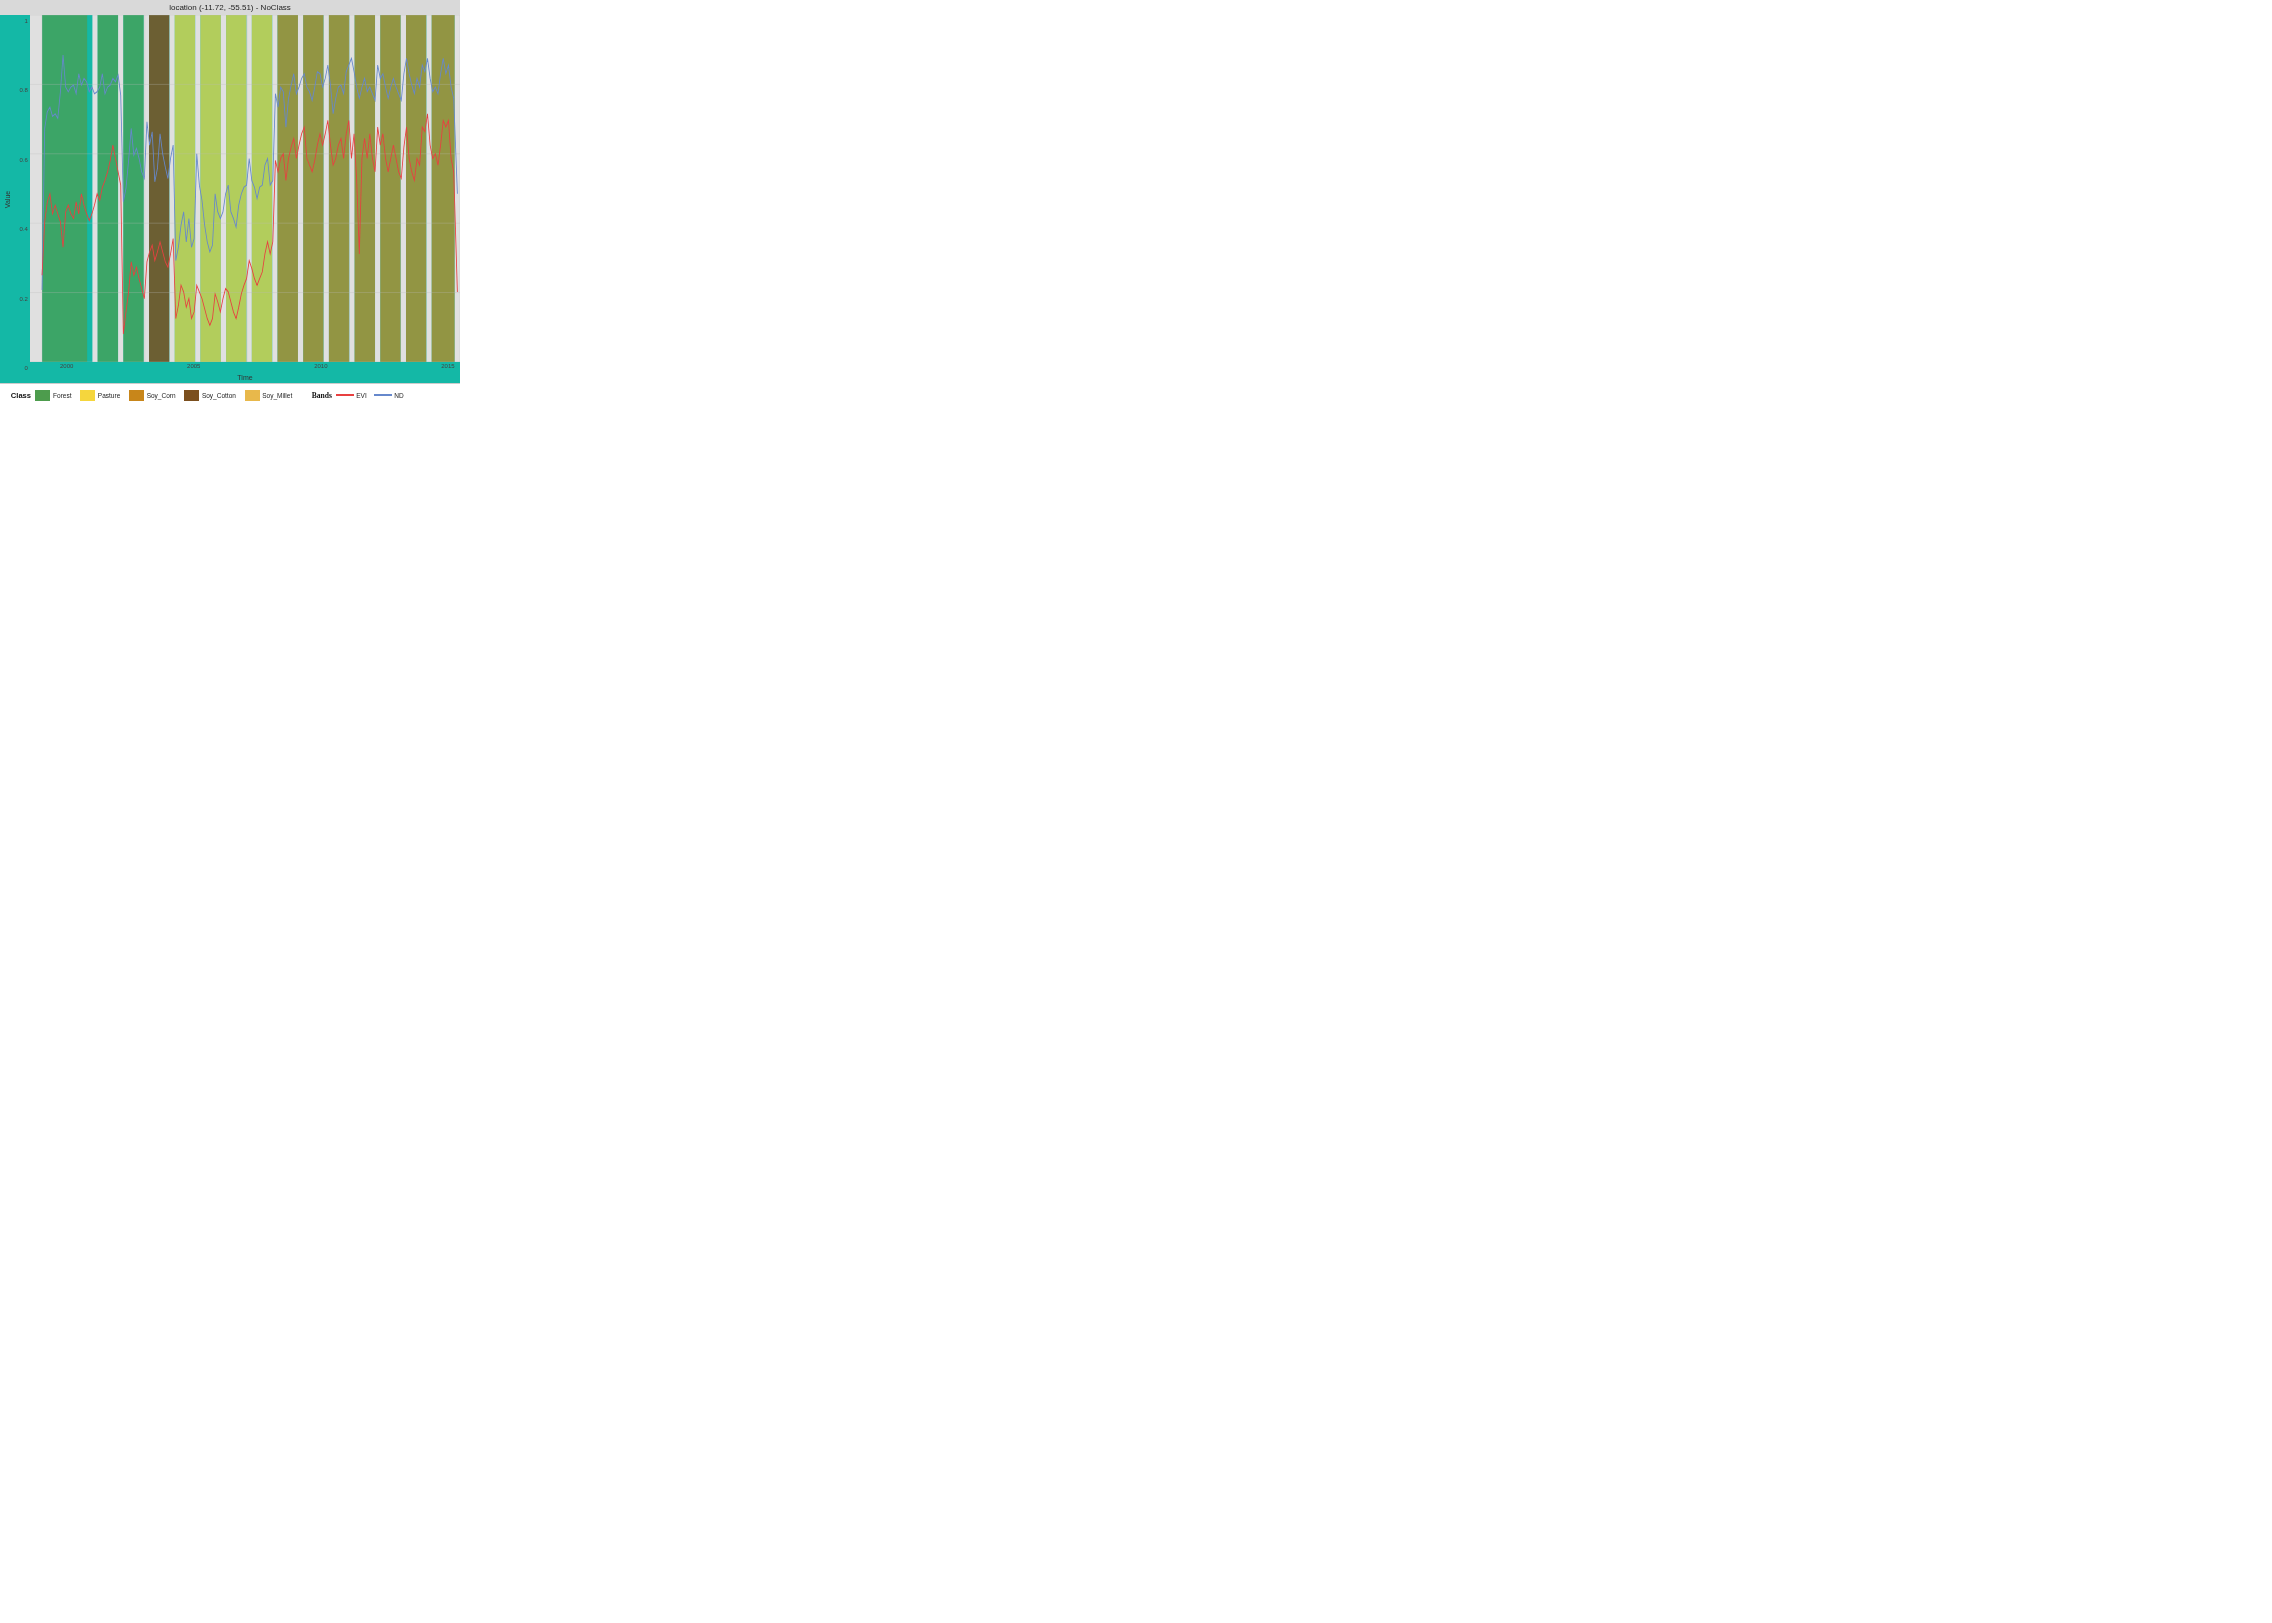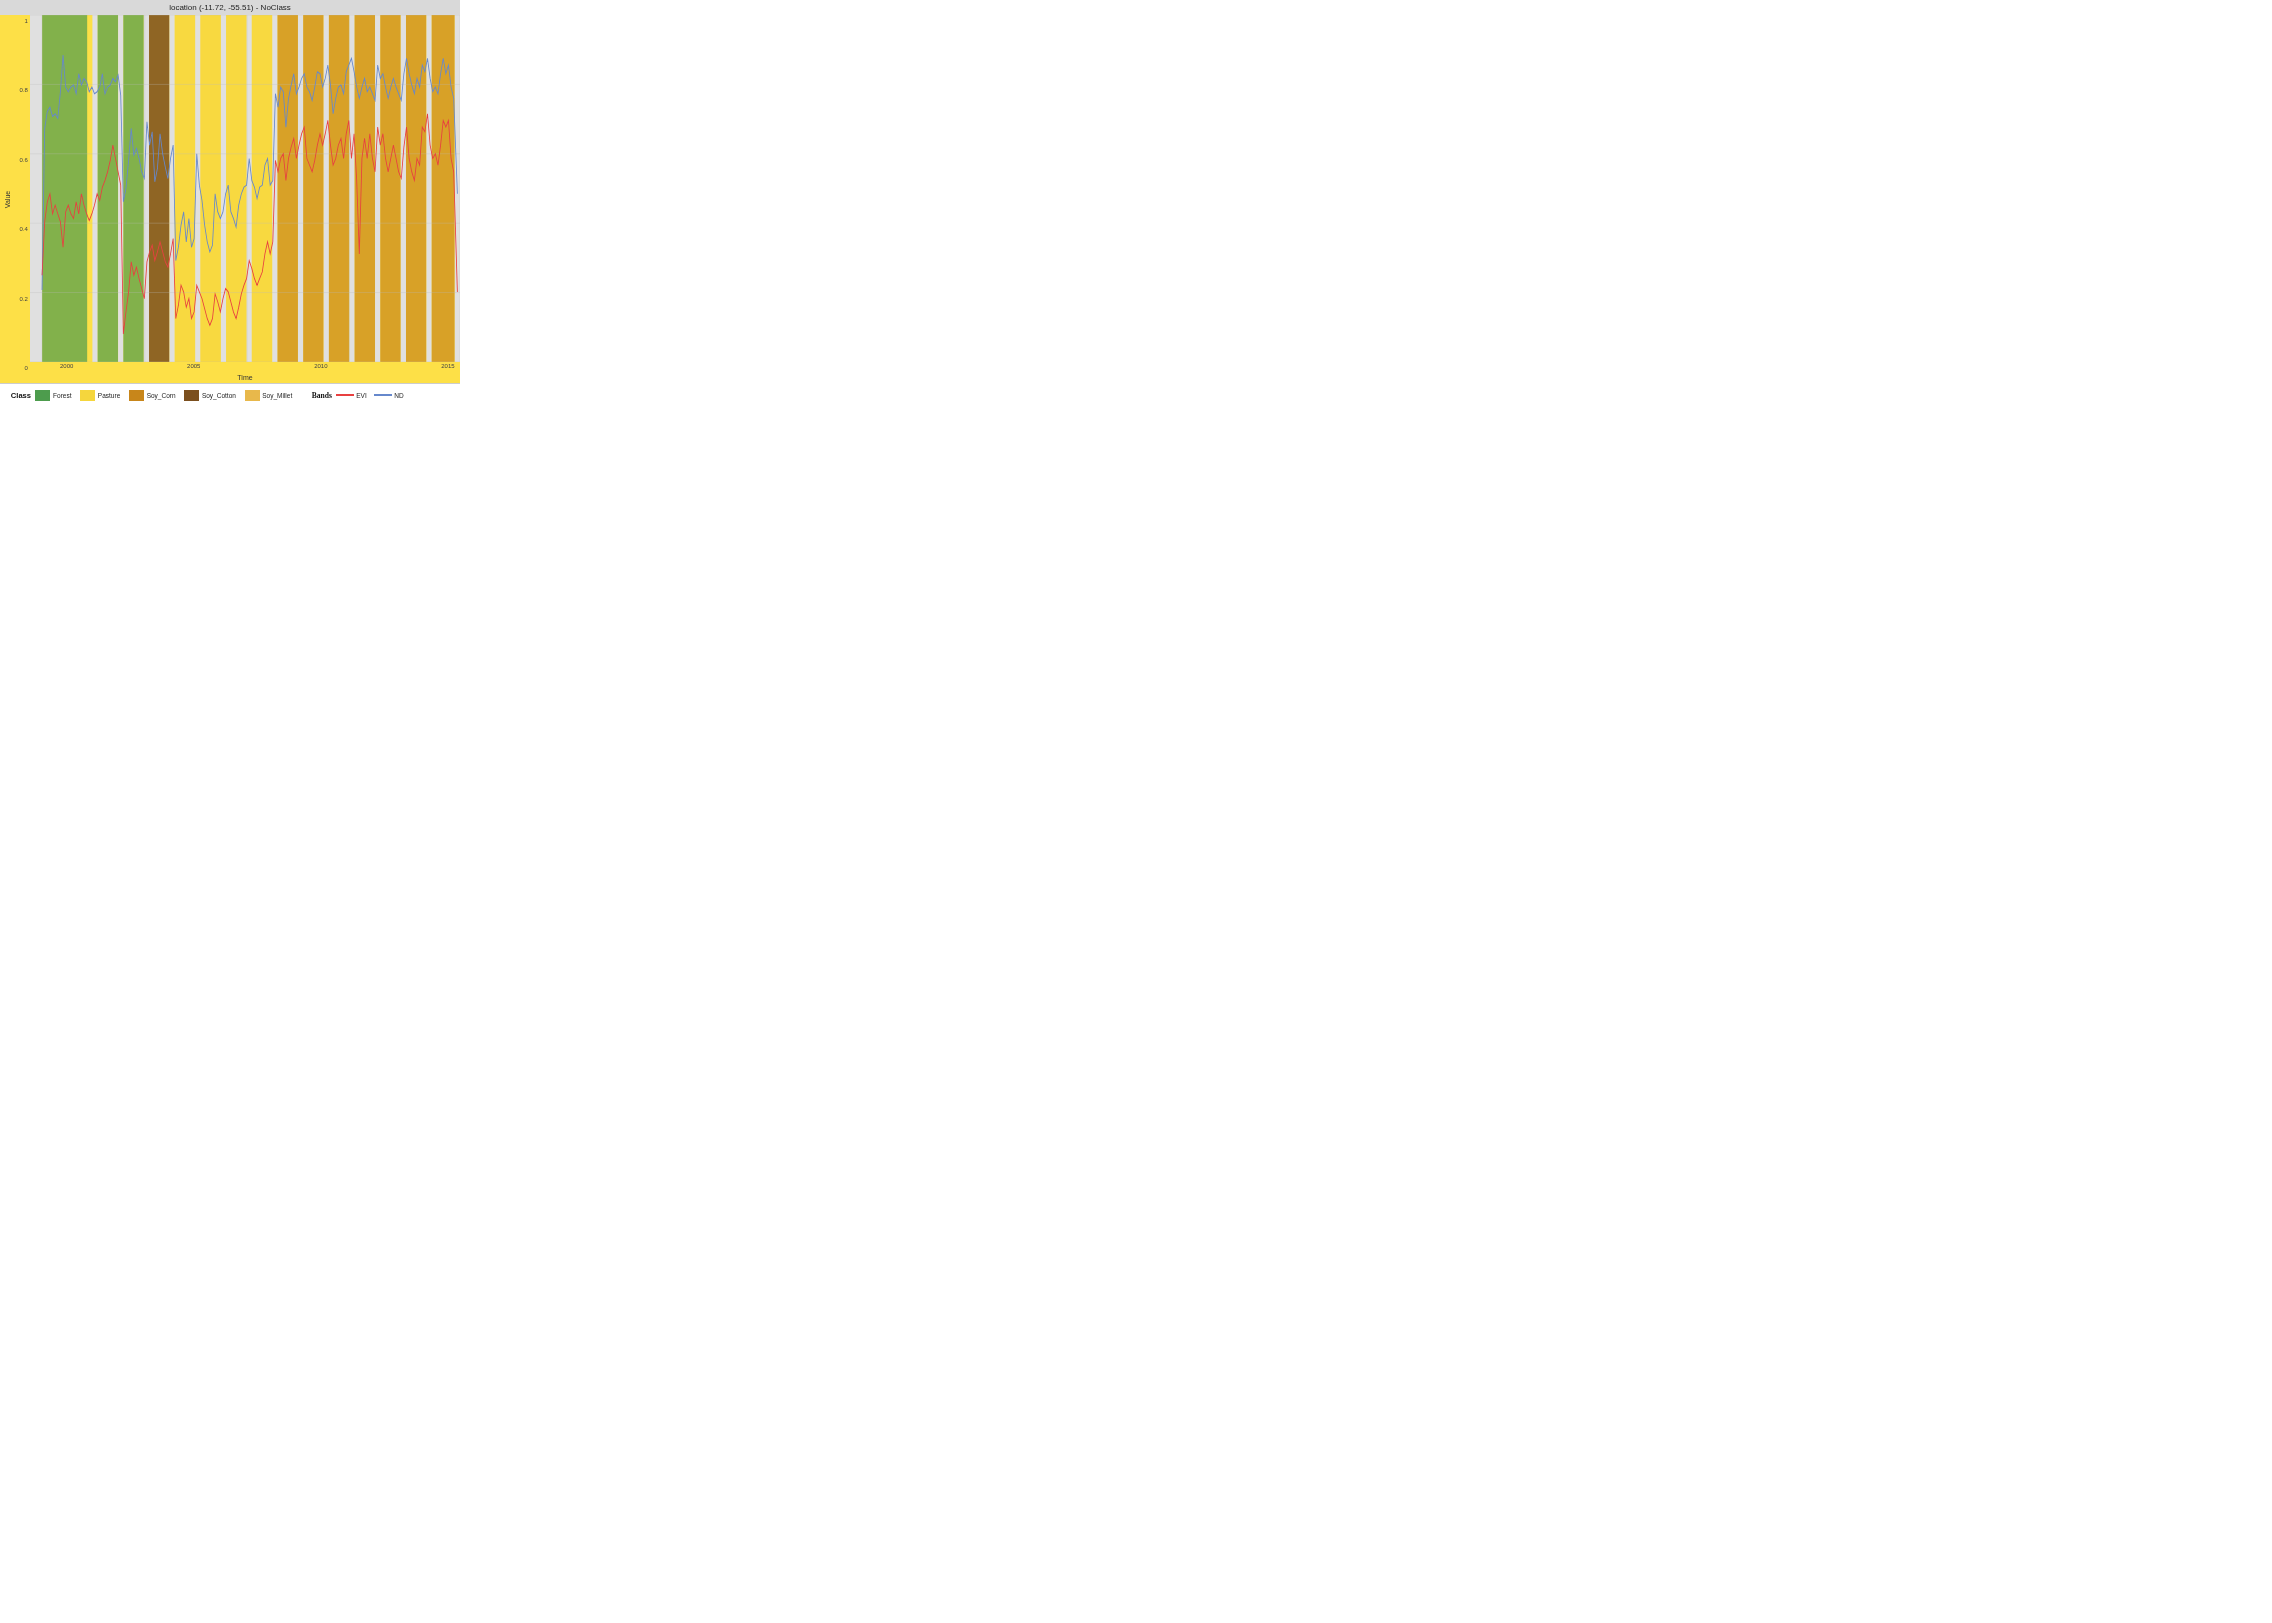--- a/index.html
+++ b/index.html
@@ -6,21 +6,21 @@
     body {
       background: #ffffff;
       font-family: Arial, sans-serif;
       width: 568px;
       height: 406px;
       overflow: hidden;
     }
     .outer {
       width: 460px;
       height: 406px;
-      background: #fde047;
+      background: #14b8a6;
       display: flex;
       flex-direction: column;
     }
     
     .title-bar {
       background: #d9d9d9;
       text-align: center;
       padding: 3.2px 0;
       font-size: 8px;
       color: #222;

